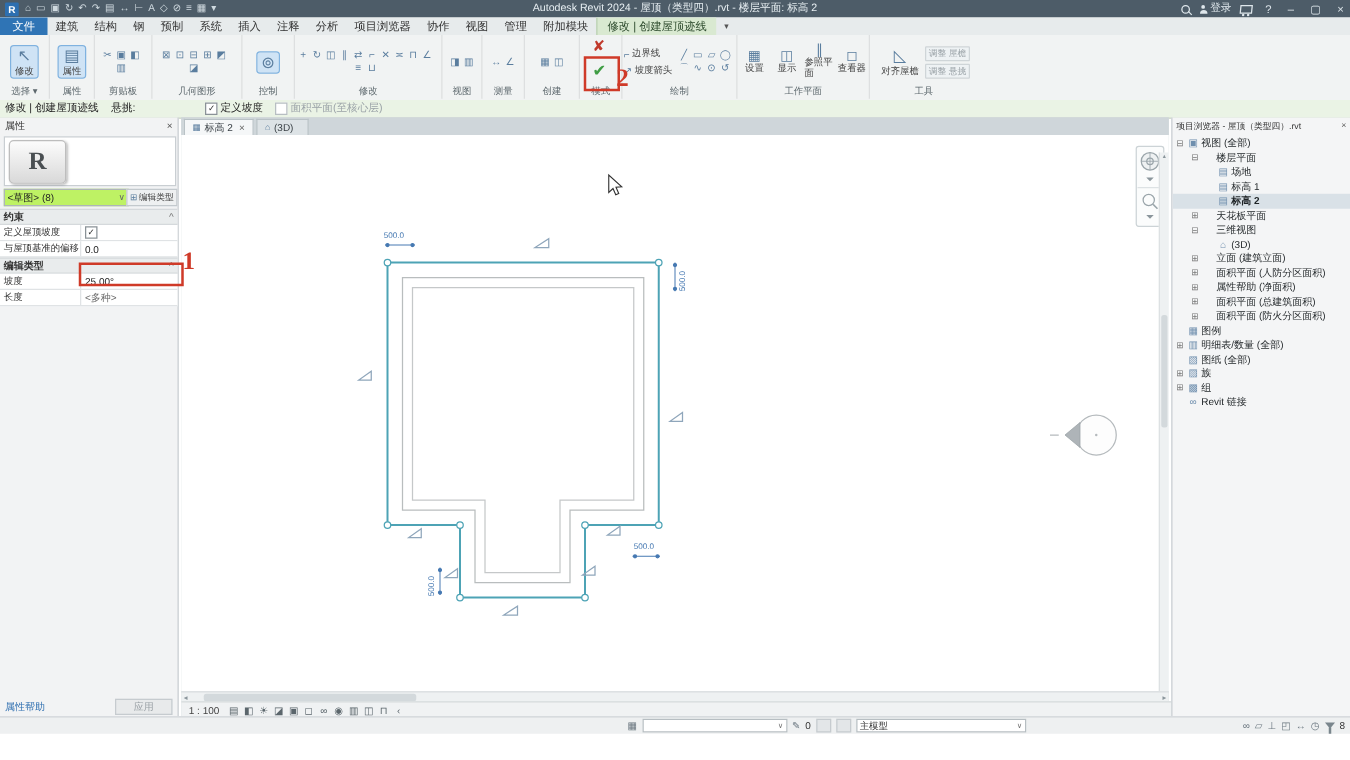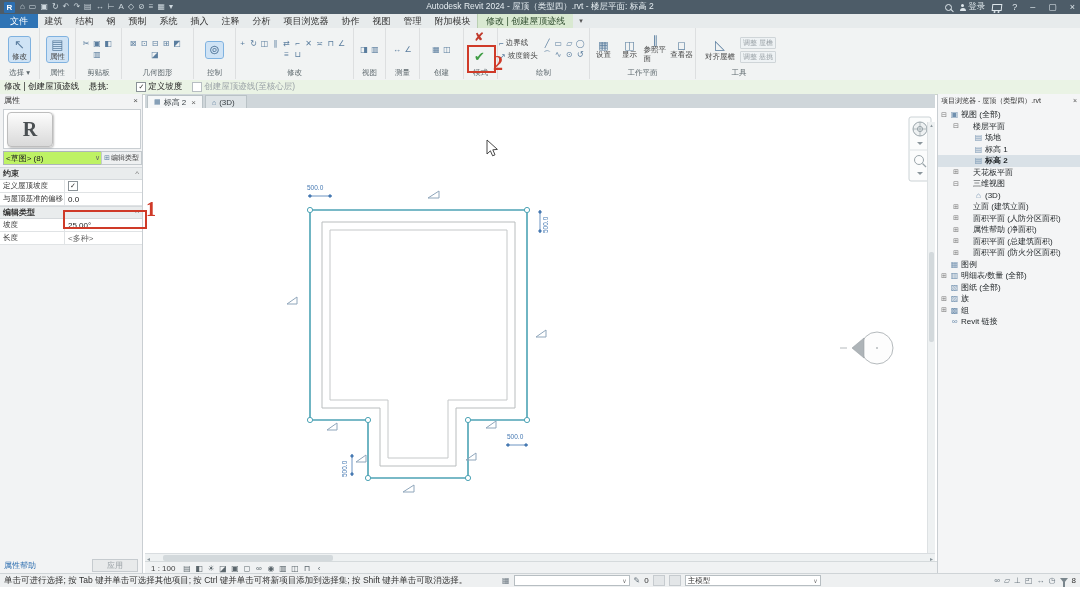--- a/index.html
+++ b/index.html
@@ -338,27 +338,27 @@
           <span class="tool-adjust">调整 悬挑</span>
         </span>
       </div>
       <div class="plabel">工具</div>
     </div>
   </div>
 
   <div id="optionsbar">
     <span id="ob-context">修改 | 创建屋顶迹线</span>
     <span class="obitem">悬挑:</span>
-    <span class="obitem" style="margin-left:18px">
+    <span class="obitem" style="margin-left:46px">
       <span class="cbx">✓</span>
       <span>定义坡度</span>
       </span>
     <span class="obitem dim-text">
       <span class="cbx off"></span>
-      <span>创建屋顶迹线(至核心层)</span>
+      <span>面积平面(至核心层)</span>
       </span>
   </div>
 
   <div id="props">
     <div id="props-header">
       <span>属性</span>
       <span style="color:#555">×</span>
     </div>
     <div id="props-preview">
       <span class="rtile">R</span>
@@ -630,21 +630,20 @@
       </div>
         <div class="trow" style="padding-left: 2px;">
         <span class="texp"></span>
         <span class="tico">∞</span>
         <span class="tlab">Revit 链接</span>
       </div>
       </div>
   </div>
 
   <div id="statusbar">
-    <span id="sb-msg">单击可进行选择; 按 Tab 键并单击可选择其他项目; 按 Ctrl 键并单击可将新项目添加到选择集; 按 Shift 键并单击可取消选择。</span>
     <span id="sb-mid">
       <span class="sb-ico">▦</span>
       <span class="sb-select" style="width:110px">
         <span></span>
           <span style="color:#777;font-size:6px">∨</span>
       </span>
       <span class="sb-ico">✎</span>
       <span style="font-size:8px">0</span>
       <span class="sb-btn"></span>
       <span class="sb-btn"></span>

